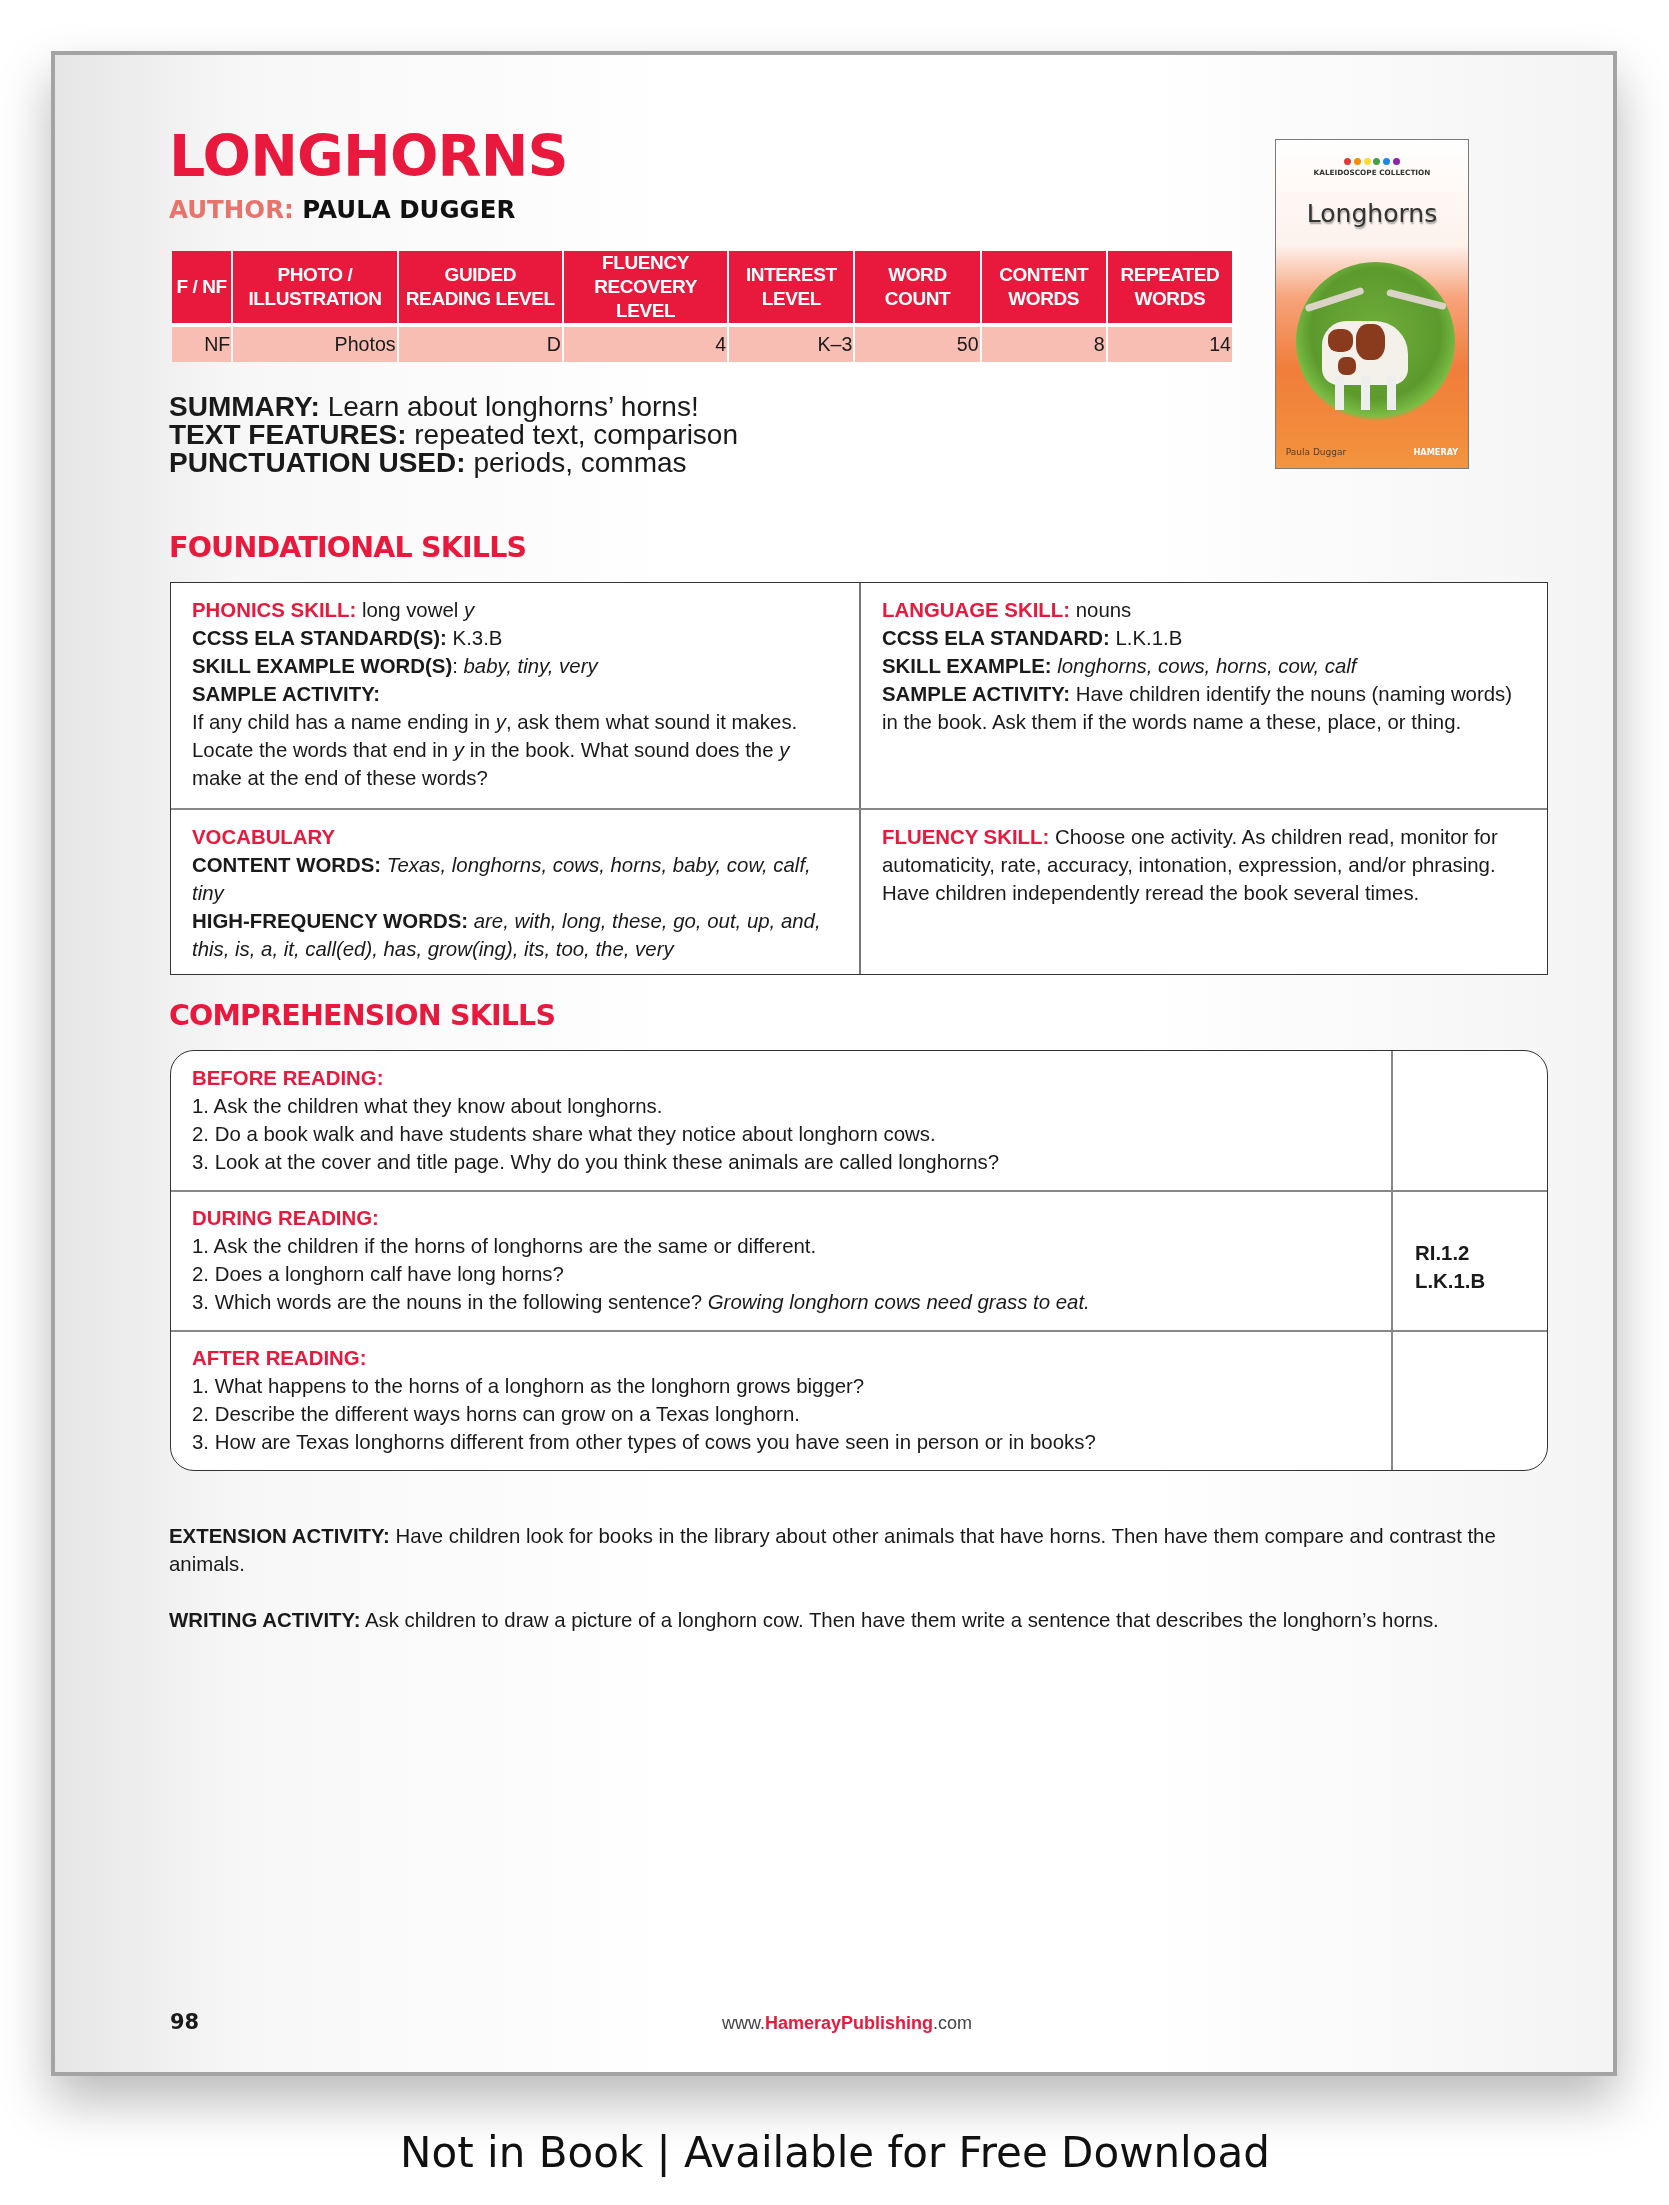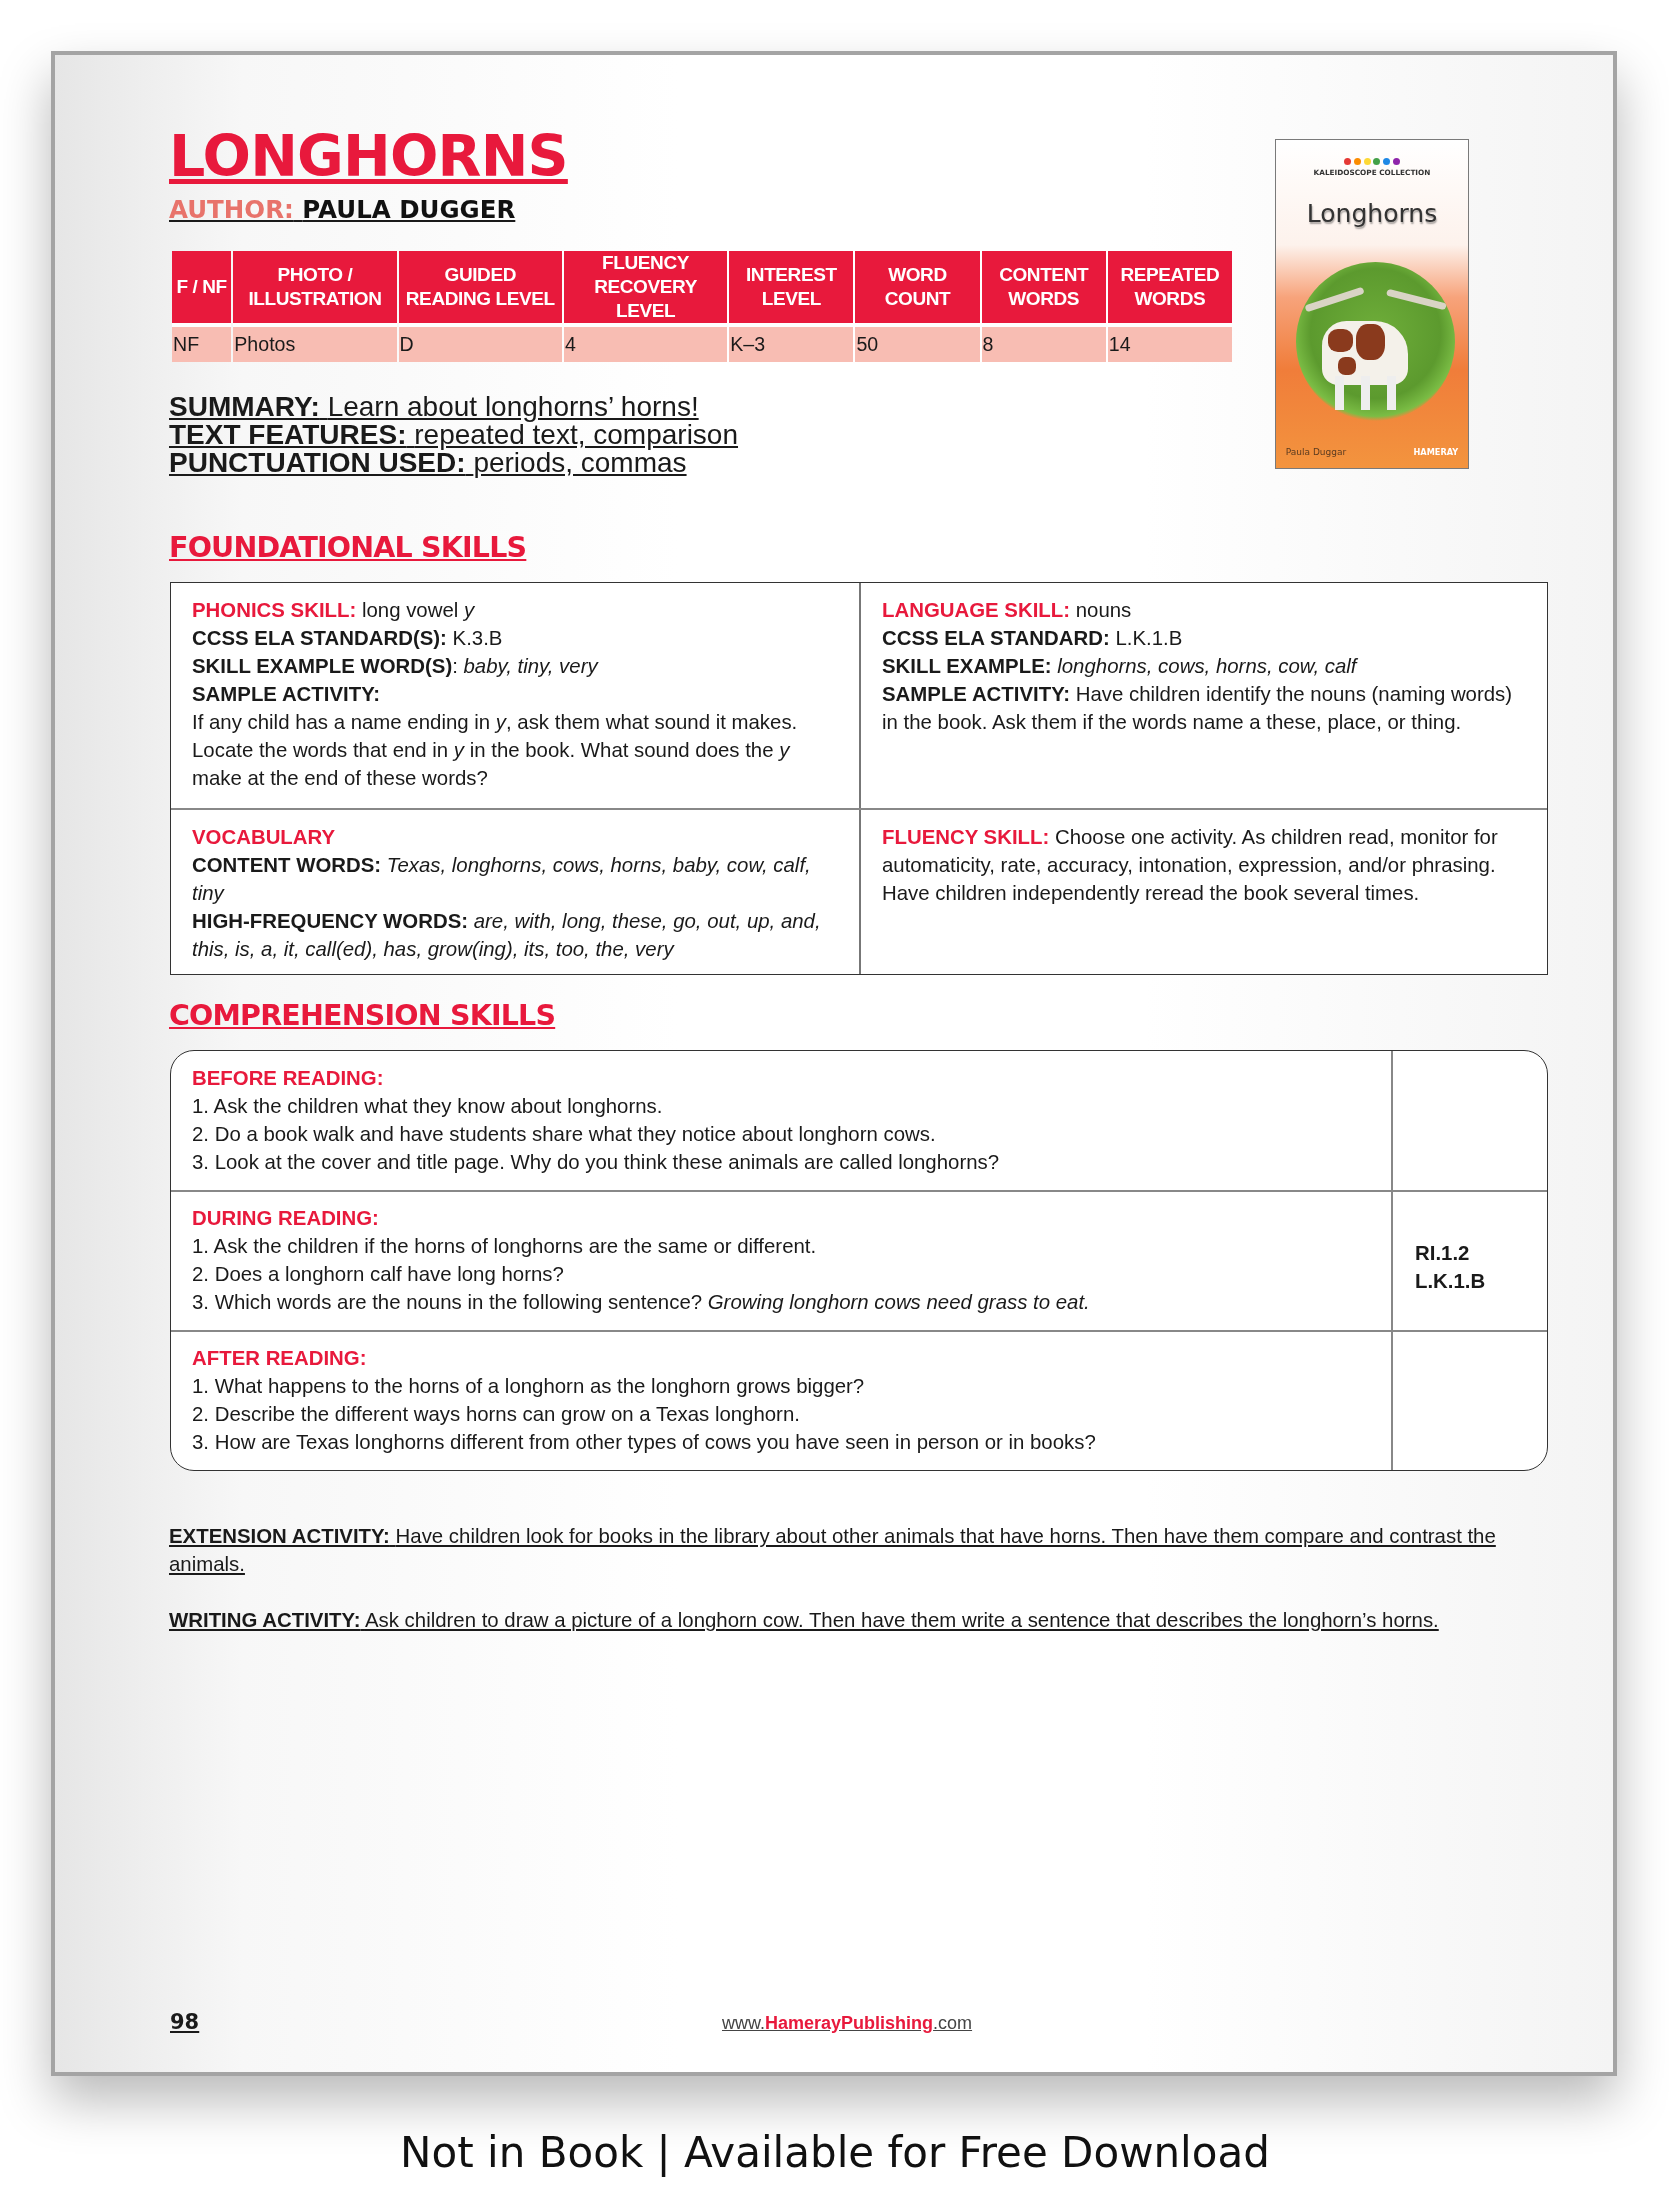--- a/index.html
+++ b/index.html
@@ -8,21 +8,21 @@
     background:#ffffff;
     font-family:"DejaVu Sans", sans-serif;
     color:#1a1a1a;
   }
   .page {
     position:absolute; left:51px; top:51px; width:1566px; height:2025px;
     background:linear-gradient(90deg,#e6e6e6 0%,#f7f7f7 12%,#ffffff 40%,#ffffff 70%,#f4f4f4 100%);
     border:4.9px solid #a4a4a4; box-sizing:border-box;
     box-shadow:0 24.5px 49px rgba(0,0,0,0.28);
   }
-  .abs { position:absolute;text-decoration:underline; }
+  .abs { position:absolute; }
   .title {
     left:114px; top:73px; margin:0;
     font-family:"DejaVu Sans", sans-serif; font-weight:900; font-size:57px; letter-spacing:-0.8px;
     color:#e8193c; line-height:1;
   }
   .author {
     left:114px; top:143px; margin:0; font-weight:bold; font-size:24.5px; line-height:1;
   }
   .author .lbl { color:#e8736b; }
   .author .val { color:#111; }
@@ -31,21 +31,21 @@
     position:absolute; left:115px; top:196px; width:1064px;
     border-collapse:separate; border-spacing:2.4px 0;
     font-family:"Liberation Sans", sans-serif; font-weight:bold;
   }
   table.meta th {
     background:#e8193c; color:#fff; font-size:19px; height:72px;
     text-align:center; line-height:1.25; padding:0 3.3px; letter-spacing:-0.4px;
     border-bottom:4.9px solid #fff;
   }
   table.meta td {
-    background:#f8bdb3; color:#1a1a1a; height:33px; font-size:19.6px; text-align:left; font-weight:normal;
+    background:#f8bdb3; color:#1a1a1a; height:33px; font-size:19.6px; text-align:right; font-weight:normal;
   }
 
   .cover {
     left:1220px; top:84px; width:194px; height:330px;
     border:1.6px solid #7a7a7a; box-sizing:border-box; overflow:hidden;
     background:linear-gradient(180deg,#ffffff 0%,#fdf2ec 32%,#f7a37b 48%,#f07d3a 70%,#f3943e 100%);
   }
   .cover .logo-band { position:absolute; left:0; right:0; top:18px; text-align:center; font-size:7.3px; font-weight:bold; color:#333; }
   .cover .dots { display:flex; justify-content:center; gap:2.4px; margin-bottom:2.4px; }
   .cover .dots span { width:7.3px; height:7.3px; border-radius:50%; display:inline-block; }

